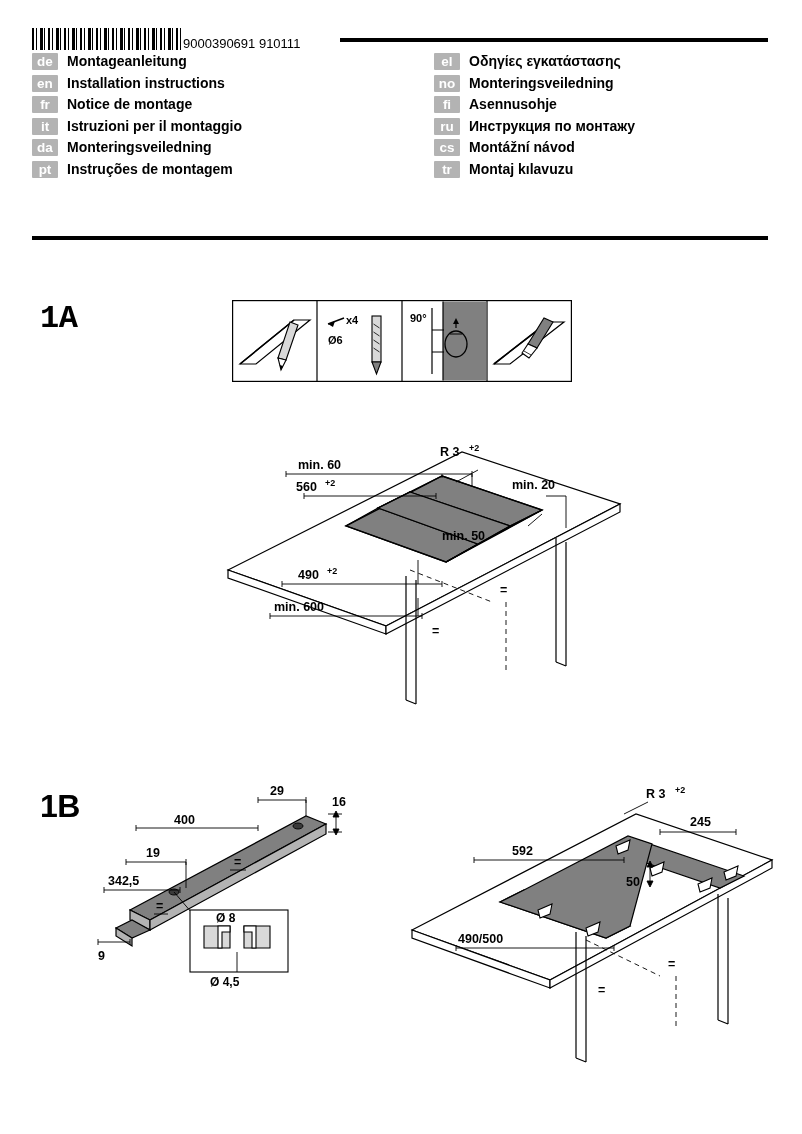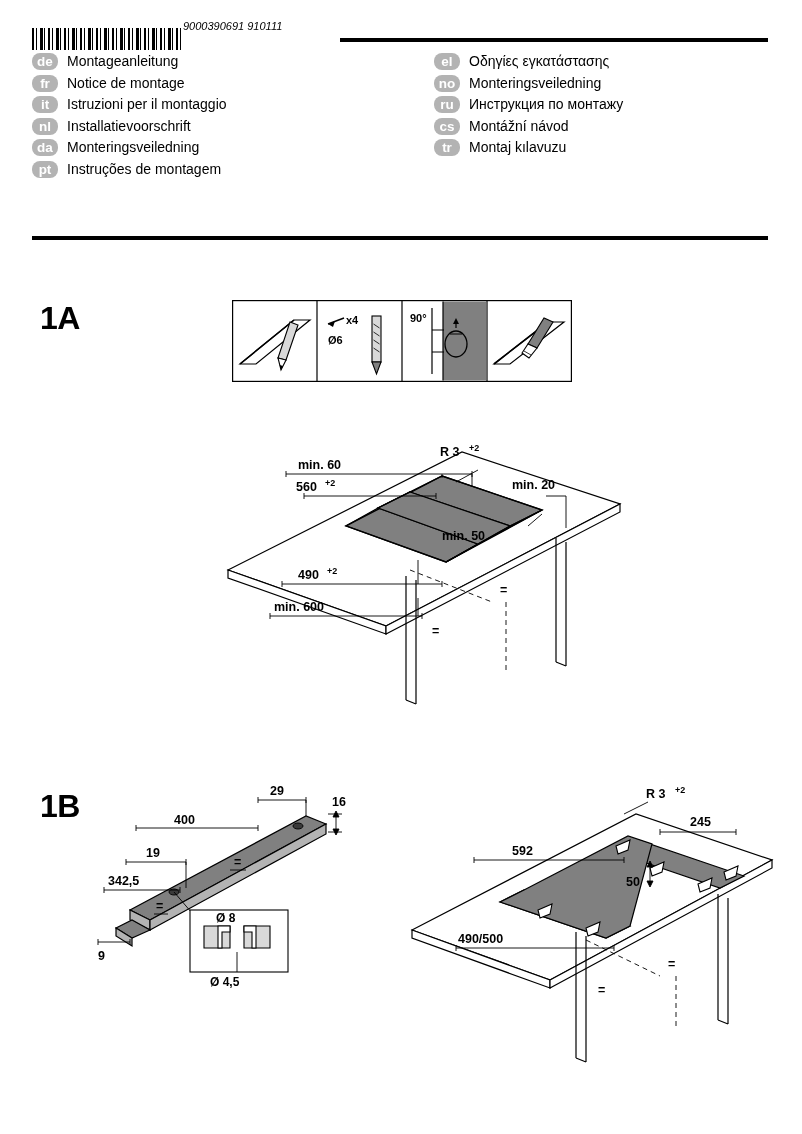--- a/index.html
+++ b/index.html
@@ -39,27 +39,26 @@
       #fff 2px, #fff 4px,
       #000 4px, #000 5px,
       #fff 5px, #fff 8px,
       #000 8px, #000 11px,
       #fff 11px, #fff 12px,
       #000 12px, #000 13px,
       #fff 13px, #fff 16px
     );
   }
   #barcode-number {
-    font-size: 11px;
+    font-size: 13px;
     letter-spacing: 0px;
     line-height: 12px;
     margin-left: 1px;
-    margin-bottom: 18px;
+    margin-bottom: 0px;
     white-space: nowrap;
-    font-style: italic;
   }
 
   .lang-column {
     position: absolute;
     top: 52px;
   }
   #lang-left { left: 32px; width: 310px; }
   #lang-right { left: 434px; width: 350px; }
 
   .lang-row {
@@ -69,47 +68,47 @@
   }
   .lang-code {
     display: inline-block;
     width: 26px;
     text-align: center;
     background: #b3b3b3;
     color: #ffffff;
     font-size: 13.5px;
     font-weight: 700;
     line-height: 17px;
-    border-radius: 8px;
+    border-radius: 1px;
     margin-right: 9px;
     flex: none;
   }
   .lang-name {
     font-size: 14px;
-    font-weight: 400;
+    font-weight: 700;
     line-height: 18px;
     white-space: nowrap;
   }
 
   .rule {
     position: absolute;
     height: 4px;
     background: #000;
   }
   #rule-top-right { left: 340px; top: 38px; width: 428px; }
   #rule-bottom { left: 32px; top: 236px; width: 736px; }
 
   
   .section-label {
     position: absolute;
     font-size: 32px;
     font-weight: 700;
     letter-spacing: -0.5px;
   }
-  #label-1a { left: 40px; top: 300px; }
+  #label-1a { left: 40px; top: 300px; font-family: Liberation Mono, monospace; }
   #label-1b { left: 40px; top: 788px; }
 
   
   .figure {
     position: absolute;
   }
   .figure svg { display: block; }
 
   #fig-steps   { left: 232px; top: 300px; }
   #fig-cutout  { left: 210px; top: 430px; }
@@ -127,49 +126,53 @@
   </div>
 
   <div class="rule" id="rule-top-right"></div>
 
   <div class="lang-column" id="lang-left">
     <div class="lang-row">
       <span class="lang-code">de</span>
       <span class="lang-name">Montageanleitung</span>
     </div>
     <div class="lang-row">
+      <span class="lang-code">en</span>
+      <span class="lang-name">Installation instructions</span>
+    </div>
+    <div class="lang-row">
       <span class="lang-code">fr</span>
       <span class="lang-name">Notice de montage</span>
     </div>
     <div class="lang-row">
       <span class="lang-code">it</span>
       <span class="lang-name">Istruzioni per il montaggio</span>
     </div>
     <div class="lang-row">
-      <span class="lang-code">nl</span>
-      <span class="lang-name">Installatievoorschrift</span>
-    </div>
-    <div class="lang-row">
       <span class="lang-code">da</span>
       <span class="lang-name">Monteringsveiledning</span>
     </div>
     <div class="lang-row">
       <span class="lang-code">pt</span>
       <span class="lang-name">Instruções de montagem</span>
     </div>
   </div>
 
   <div class="lang-column" id="lang-right">
     <div class="lang-row">
       <span class="lang-code">el</span>
       <span class="lang-name">Οδηγίες εγκατάστασης</span>
     </div>
     <div class="lang-row">
       <span class="lang-code">no</span>
       <span class="lang-name">Monteringsveiledning</span>
+    </div>
+    <div class="lang-row">
+      <span class="lang-code">fi</span>
+      <span class="lang-name">Asennusohje</span>
     </div>
     <div class="lang-row">
       <span class="lang-code">ru</span>
       <span class="lang-name">Инструкция по монтажу</span>
     </div>
     <div class="lang-row">
       <span class="lang-code">cs</span>
       <span class="lang-name">Montážní návod</span>
     </div>
     <div class="lang-row">

